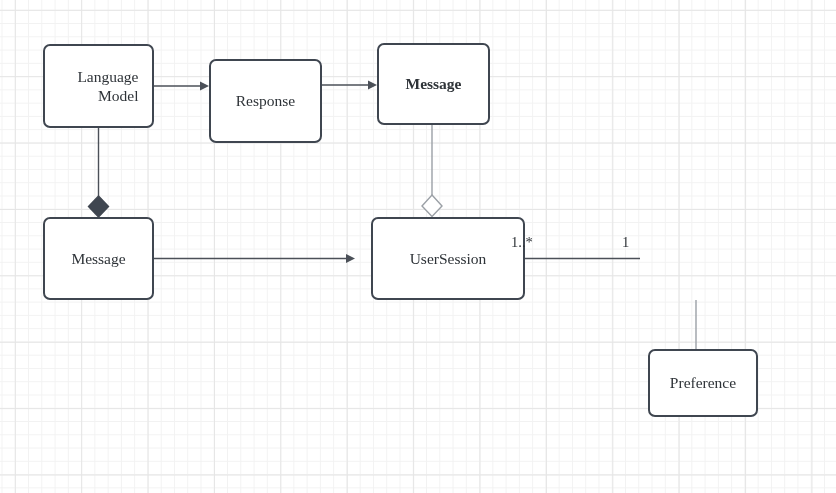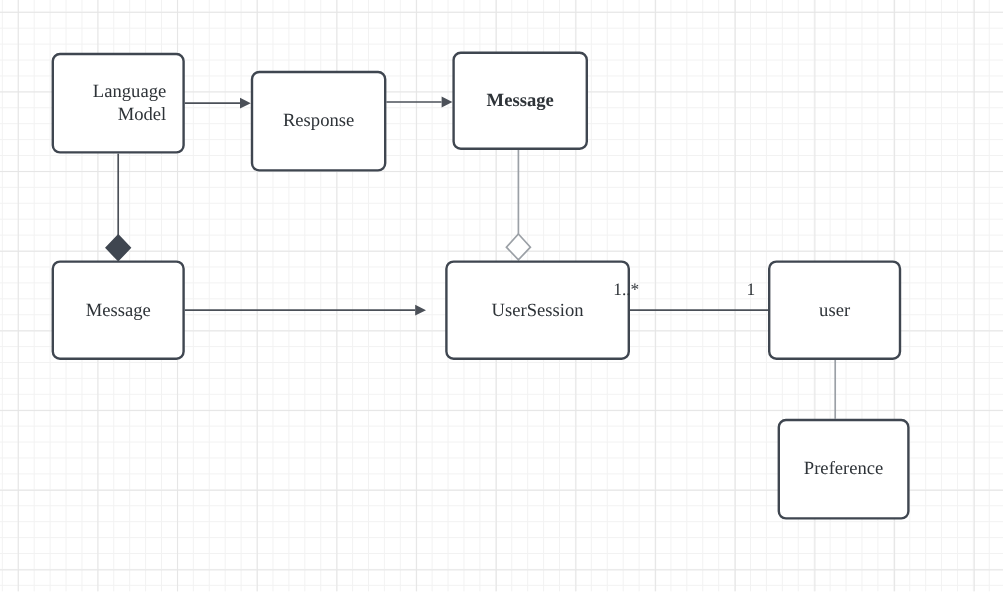--- a/index.html
+++ b/index.html
@@ -54,21 +54,21 @@
     line-height: 1.25;
   }
   .node .label { display: inline-block; max-width: 92%; }
   .n-language-model { left: 43px;  top: 44px;  width: 111px; height: 84px; text-align: right; }
   .n-language-model .label { max-width: 80px; }
   .n-response       { left: 209px; top: 59px;  width: 113px; height: 84px; }
   .n-message        { left: 377px; top: 43px;  width: 113px; height: 82px; font-weight: bold; }
   .n-chatbot        { left: 43px;  top: 217px; width: 111px; height: 83px; }
   .n-usersession    { left: 355px; top: 217px; width: 154px; height: 83px; margin-left: 16px; }
   .n-user           { left: 640px; top: 217px; width: 111px; height: 83px; }
-  .n-preference     { left: 648px; top: 349px; width: 110px; height: 84px; }
+  .n-preference     { left: 648px; top: 349px; width: 110px; height: 68px; }
   .mult-label {
     position: absolute;
     font-size: 14.5px;
     color: var(--text);
     background: transparent;
   }
   .mult-target { left: 511px; top: 234px; }
   .mult-source { left: 622px; top: 234px; }
 </style>
 </head>
@@ -121,23 +121,20 @@
   </div>
   <div class="node n-message">
     <span class="label">Message</span>
   </div>
   <div class="node n-chatbot">
     <span class="label">Message</span>
   </div>
   <div class="node n-usersession">
     <span class="label">UserSession</span>
   </div>
-  <div class="node n-user">
-    <span class="label">user</span>
-  </div>
   <div class="node n-preference">
     <span class="label">Preference</span>
   </div>
 
   <span class="mult-label mult-target">1..*</span>
   <span class="mult-label mult-source">1</span>
 
 </div>
 
 </body></html>

